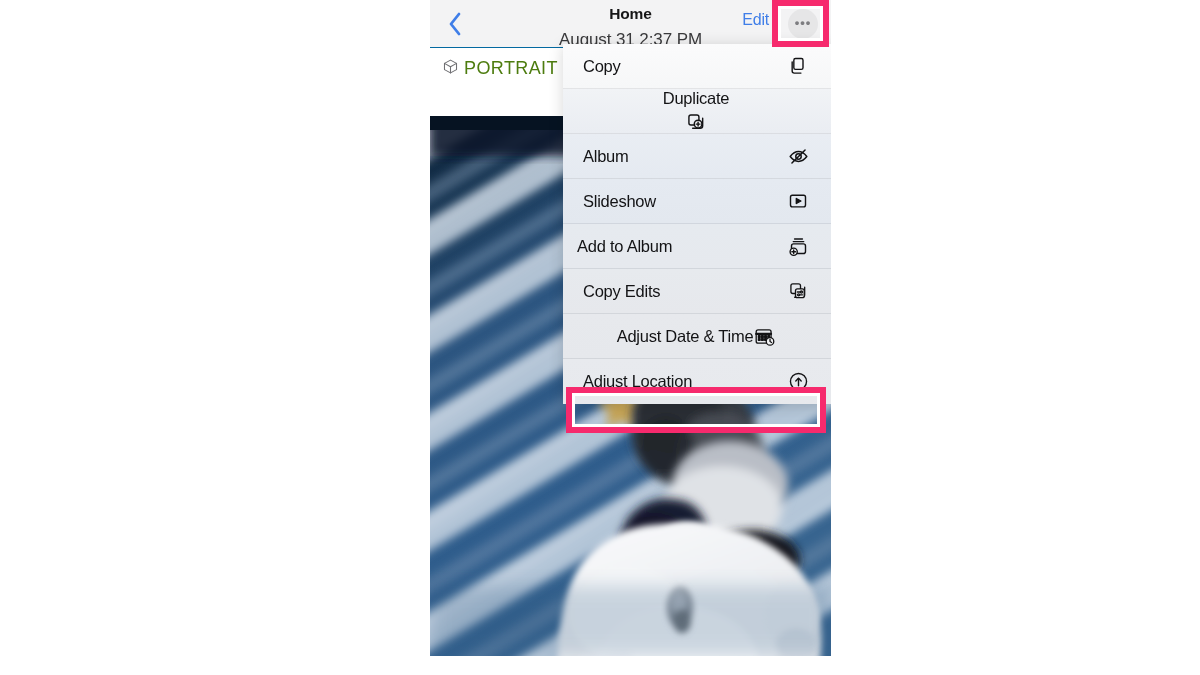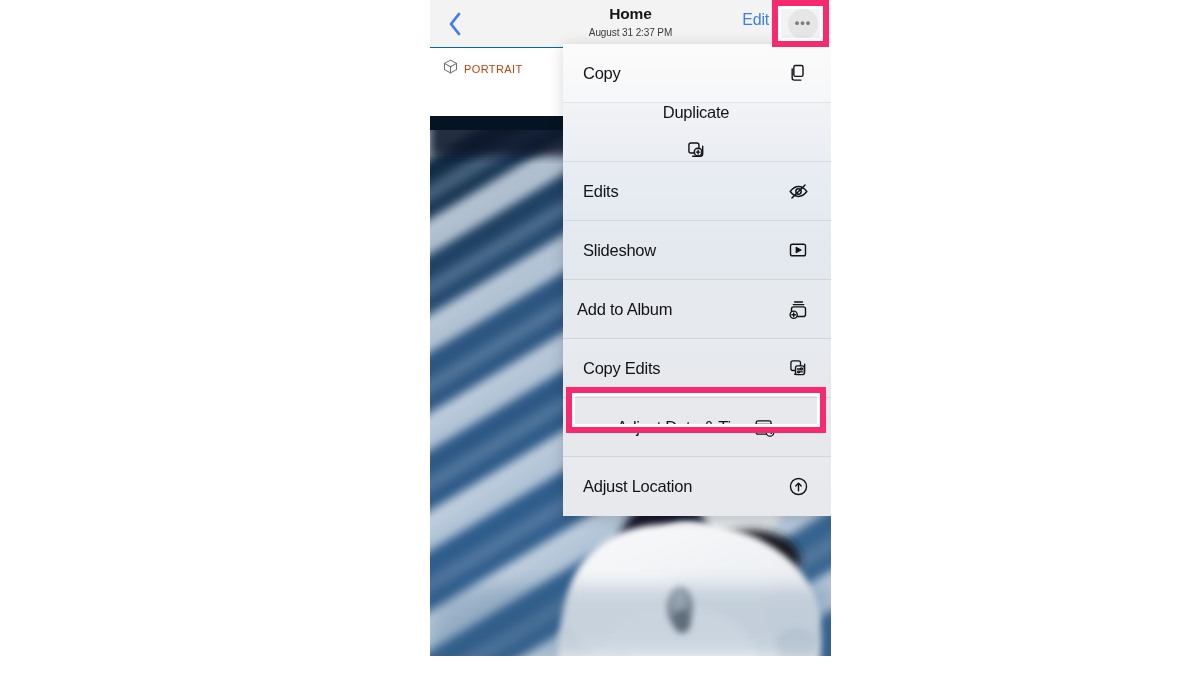--- a/index.html
+++ b/index.html
@@ -67,25 +67,25 @@
     pointer-events: none;
   }
   #nav-title {
     font-size: 15.5px;
     font-weight: 700;
     color: #161617;
     line-height: 19px;
     letter-spacing: -0.1px;
   }
   #nav-subtitle {
-    font-size: 10px;
+    font-size: 17px;
     font-weight: 400;
     color: #3a3a3c;
     line-height: 15px;
-    margin-top: 2px;
+    margin-top: 9px;
     letter-spacing: -0.1px;
   }
   #edit-button {
     position: absolute;
     right: 62px;
     top: 11px;
     font-size: 16px;
     color: #3f7ee8;
     cursor: pointer;
     letter-spacing: -0.2px;
@@ -124,22 +124,22 @@
   }
   #portrait-badge {
     position: absolute;
     left: 12px;
     top: 10px;
     display: flex;
     align-items: center;
     gap: 5px;
   }
   #portrait-badge .label {
-    font-size: 11px;
-    color: #c2410c;
+    font-size: 18px;
+    color: #4d7c0f;
     letter-spacing: 0.4px;
     text-align: right;
   }
 
   
   #photo {
     position: absolute;
     left: 0px;
     top: 116px;
     width: 401px;
@@ -155,21 +155,21 @@
     left: 133px;   
     top: 44px;
     width: 268px;  
     background: rgba(240,241,243,0.96);
     z-index: 10;
     overflow: hidden;
     box-shadow: 0 2px 14px rgba(0,0,0,0.16);
   }
   .menu-item {
     position: relative;
-    height: 59px;
+    height: 45px;
     display: flex;
     align-items: center;
     justify-content: space-between;
     padding: 0 22px 0 20px;
     box-sizing: border-box;
     cursor: pointer;
     border-bottom: 1px solid rgba(140,145,155,0.22);
   }
   .menu-item:last-child { border-bottom: none; }
   .menu-item .mi-label {
@@ -425,21 +425,21 @@
           <svg width="20" height="20" viewBox="0 0 24 24" fill="none" stroke="#131315" stroke-width="1.7" stroke-linejoin="round" stroke-linecap="round">
             <rect x="3.5" y="3.5" width="12" height="12" rx="2.4"></rect>
             <path d="M8 19.5 h9 a3 3 0 0 0 3 -3 v-9"></path>
             <circle cx="14.5" cy="14.5" r="4.6" fill="#f0f1f3"></circle>
             <path d="M14.5 12.2 v4.6 M12.2 14.5 h4.6"></path>
           </svg>
         </span>
       </div>
 
       <div class="menu-item mi-2">
-        <span class="mi-label">Edits</span>
+        <span class="mi-label">Album</span>
         <span class="mi-icon">
           <svg width="21" height="21" viewBox="0 0 24 24" fill="none" stroke="#131315" stroke-width="1.7" stroke-linejoin="round" stroke-linecap="round">
             <path d="M2.5 12 q4.4 -5.6 9.5 -5.6 q5.1 0 9.5 5.6 q-4.4 5.6 -9.5 5.6 q-5.1 0 -9.5 -5.6 z"></path>
             <circle cx="12" cy="12" r="3.1"></circle>
             <path d="M4.5 19.5 L19.5 4.5"></path>
           </svg>
         </span>
       </div>
 
       <div class="menu-item mi-3">

